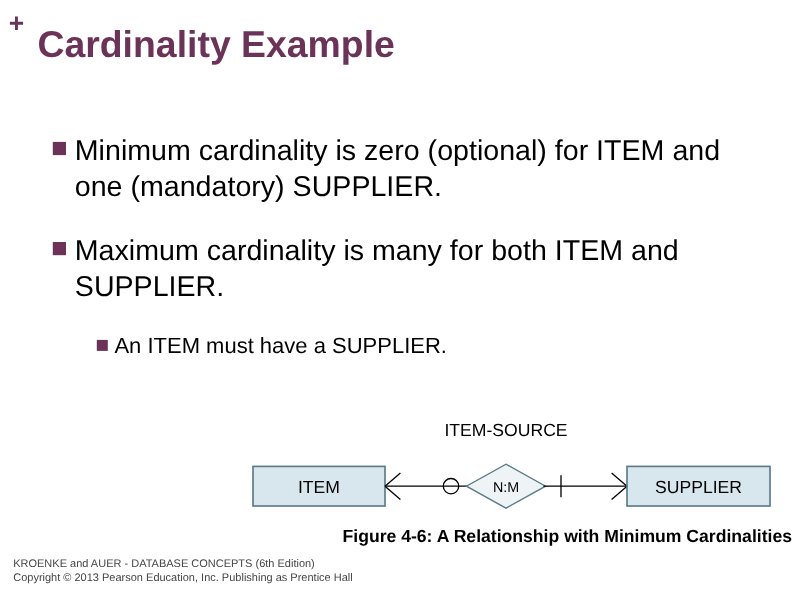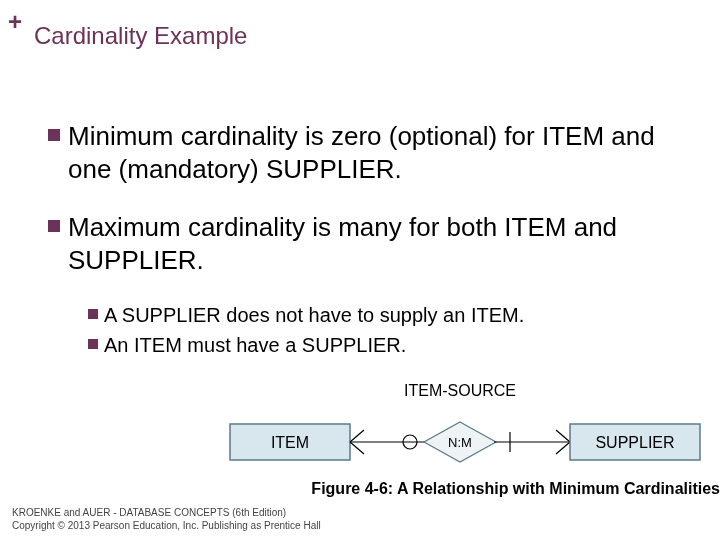--- a/index.html
+++ b/index.html
@@ -16,23 +16,23 @@
     top: 8px;
     left: 8px;
     color: #6b3358;
     font-size: 24px;
     font-weight: bold;
   }
   .slide-title {
     position: absolute;
     top: 22px;
     left: 34px;
-    font-size: 24px;
+    font-size: 34px;
     color: #6b3358;
-    font-weight: normal;
+    font-weight: bold;
   }
   .content {
     position: absolute;
     top: 120px;
     left: 48px;
     right: 48px;
   }
   .bullet-item {
     display: flex;
     align-items: flex-start;
@@ -113,24 +113,20 @@
     <span class="bullet-marker"></span>
     <span class="bullet-text">Minimum cardinality is zero (optional) for ITEM and one (mandatory) SUPPLIER.</span>
   </div>
   <div class="bullet-item">
     <span class="bullet-marker"></span>
     <span class="bullet-text">Maximum cardinality is many for both ITEM and SUPPLIER.</span>
   </div>
   <div class="sub-list">
     <div class="sub-item">
       <span class="sub-marker"></span>
-      <span class="sub-text">A SUPPLIER does not have to supply an ITEM.</span>
-    </div>
-    <div class="sub-item">
-      <span class="sub-marker"></span>
       <span class="sub-text">An ITEM must have a SUPPLIER.</span>
     </div>
   </div>
 </div>
 
 <div class="diagram">
   <svg width="520" height="100">
 
     <text x="260" y="16" font-family="Arial" font-size="16" text-anchor="middle">ITEM-SOURCE</text>
 

